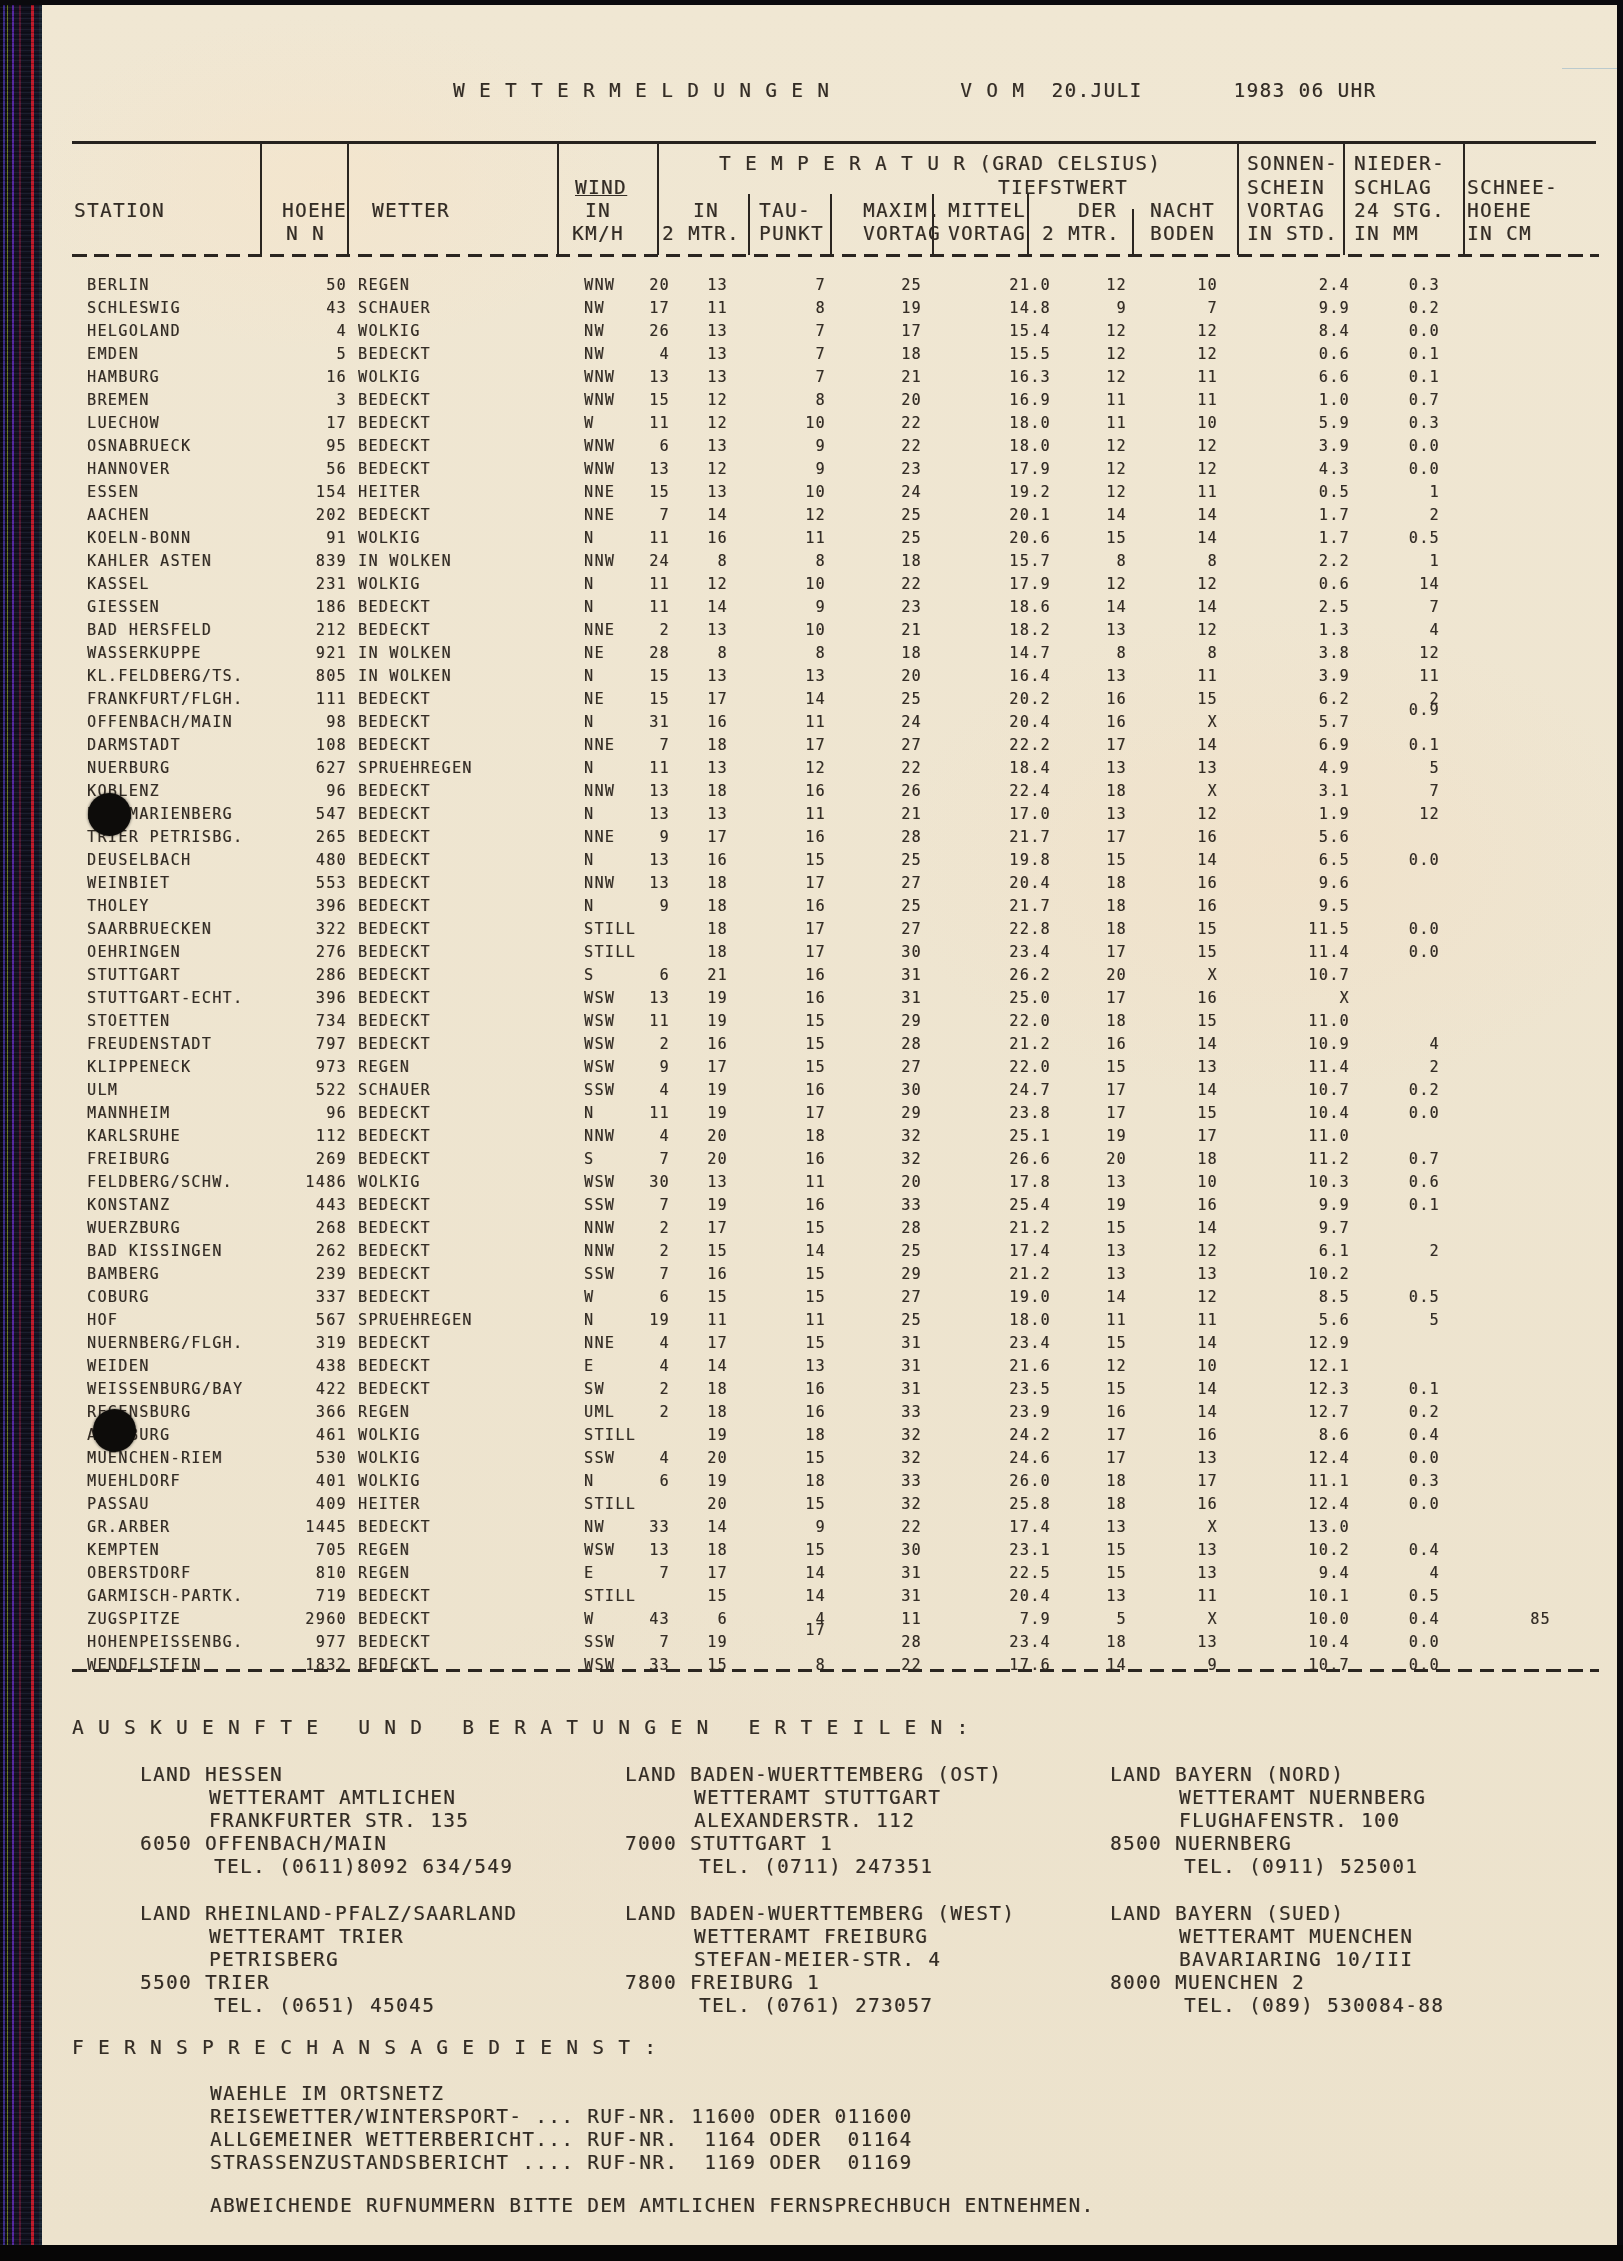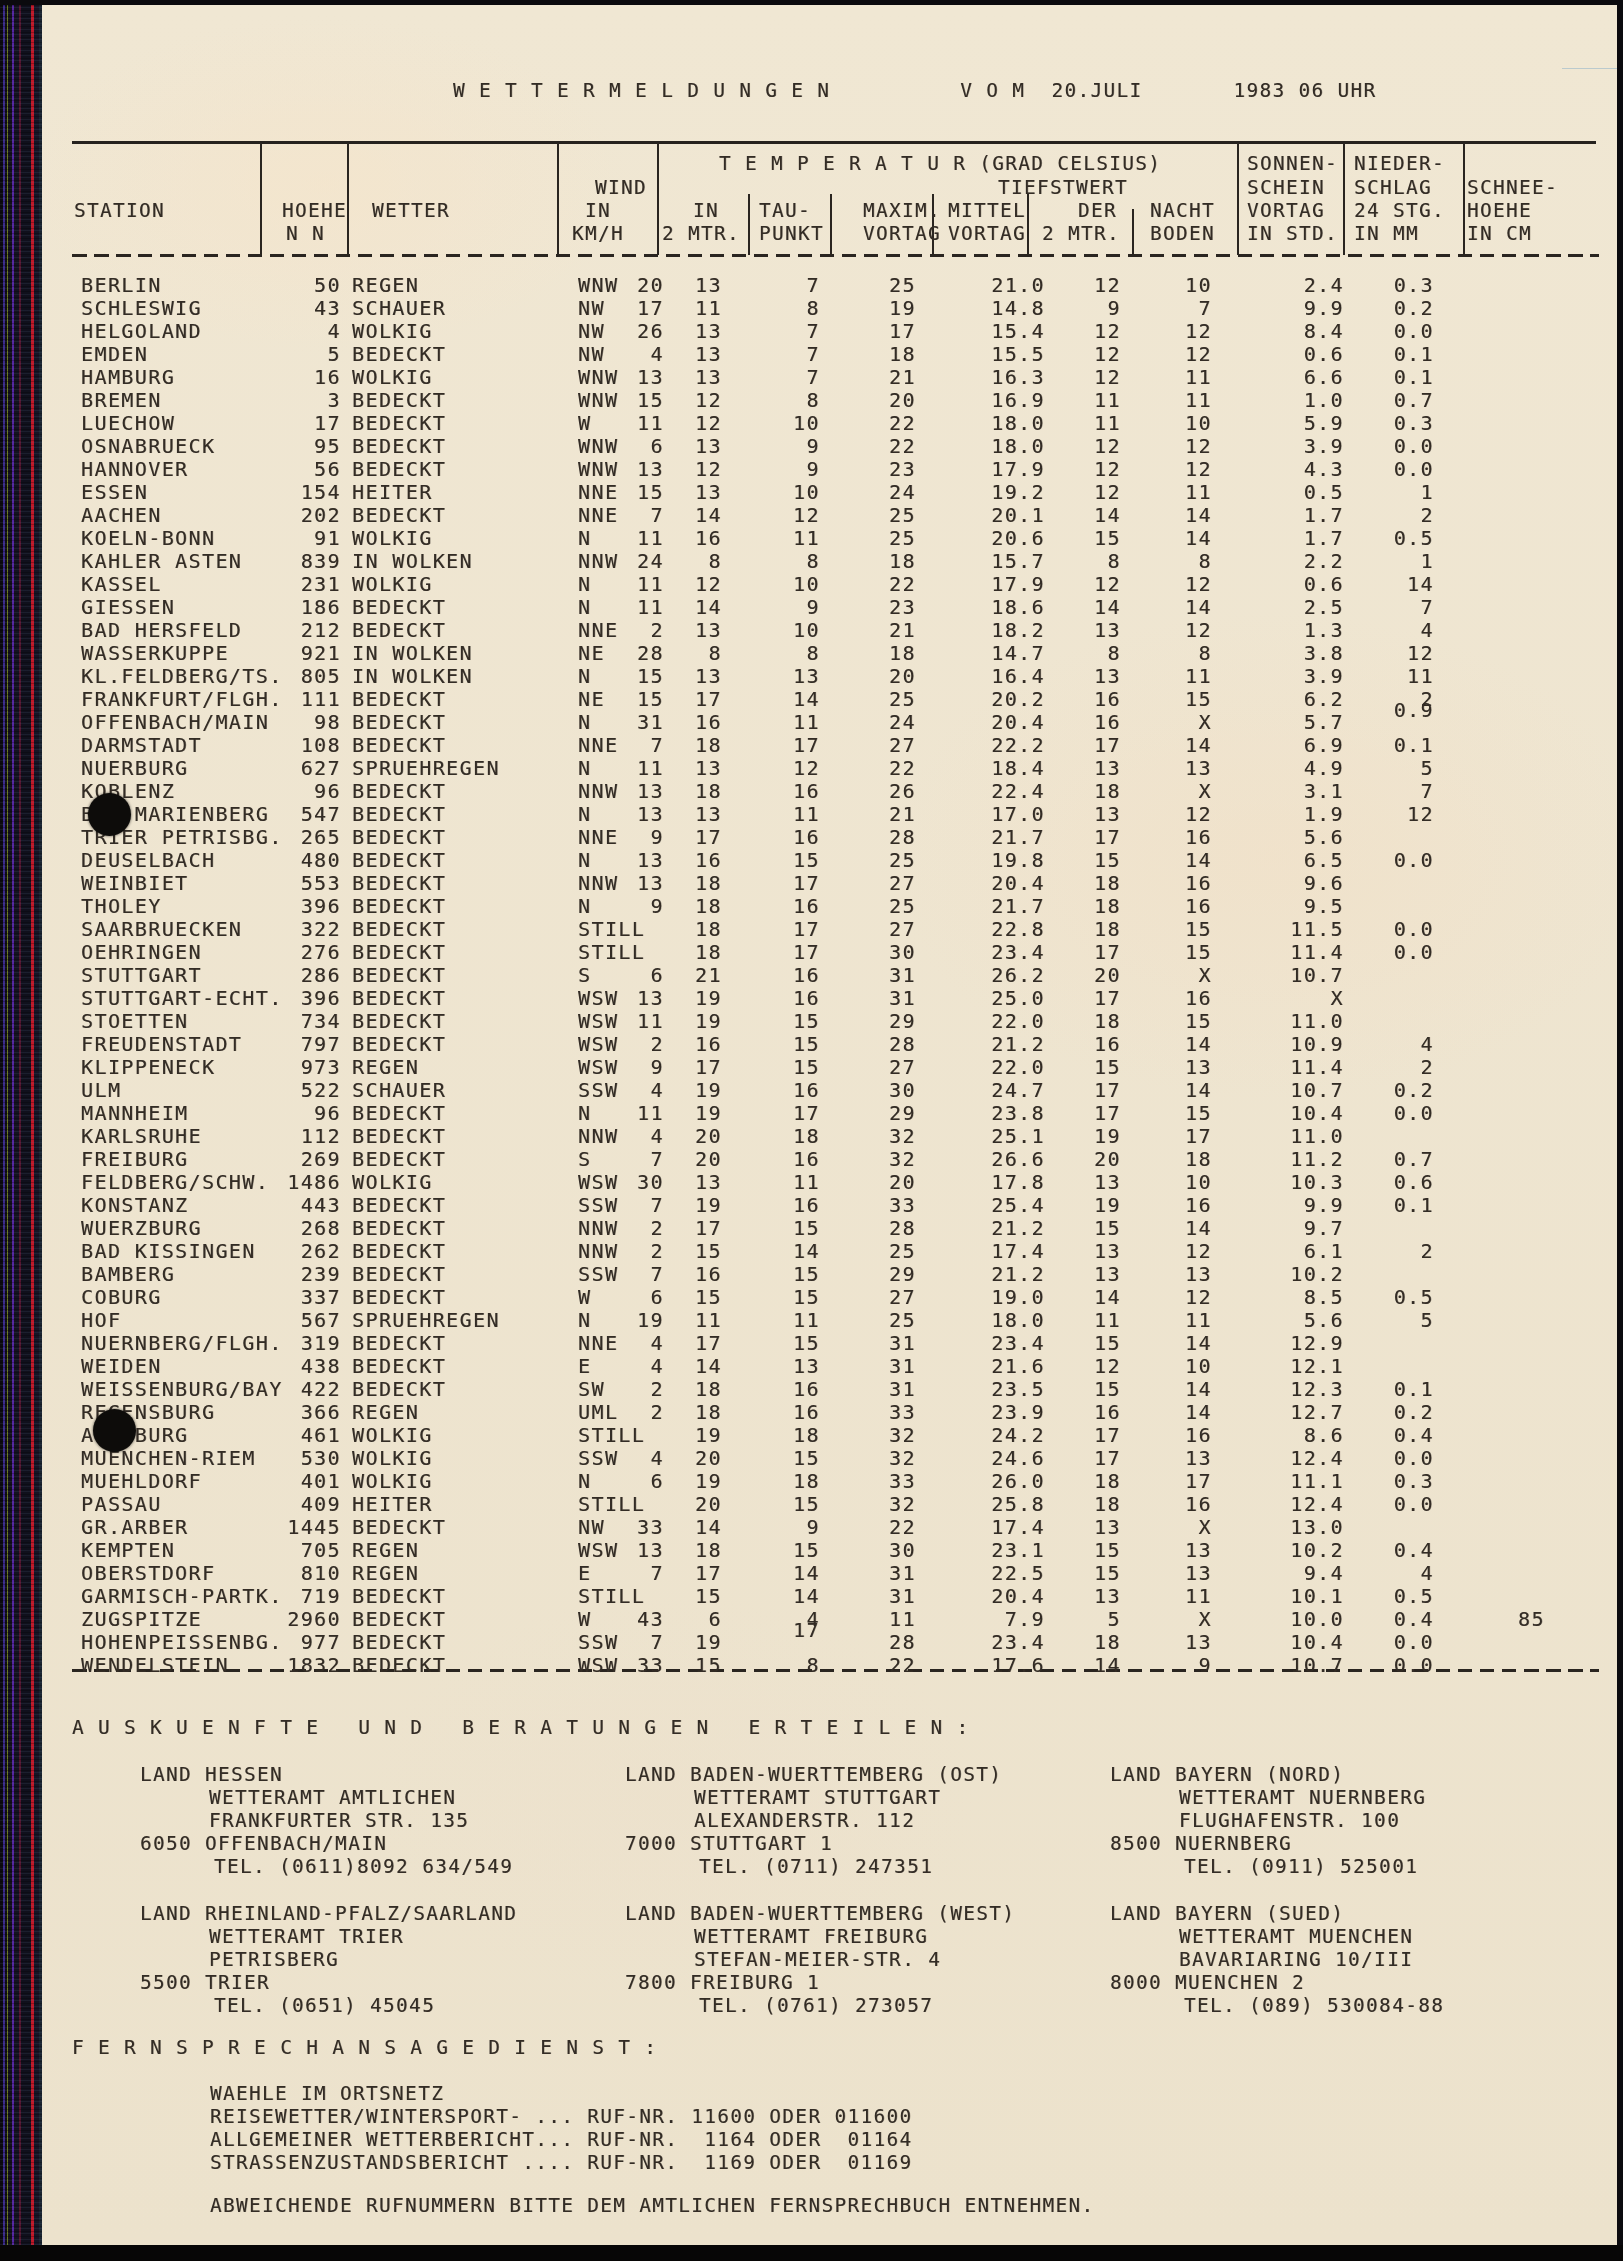--- a/index.html
+++ b/index.html
@@ -10,21 +10,21 @@
            radial-gradient(434px 241px at 18% 8%, rgba(246,228,202,.55), transparent 70%),
            radial-gradient(531px 338px at 78% 38%, rgba(242,222,196,.45), transparent 72%),
            radial-gradient(434px 289px at 40% 80%, rgba(236,224,204,.5), transparent 70%),
            linear-gradient(180deg,#f0e7d3,#ece2cc);}
   .txt{position:absolute;color:#332c25;font-size:19.3px;line-height:23px;letter-spacing:1.4px;
        white-space:pre;text-shadow:0.5px 0 0 rgba(51,44,37,.45);}
   .hline{position:absolute;height:3.4px;background:#26221e;}
   .dashline{position:absolute;height:3.4px;
        background:repeating-linear-gradient(90deg,#2a2520 0 14.5px,transparent 14.5px 22px);}
   .vrule{position:absolute;width:2.4px;background:#2a2520;}
-  .rows{position:absolute;left:8px;top:274px;width:1288px;color:#332c25;font-size:20px;
+  .rows{position:absolute;left:14px;top:274px;width:1288px;color:#332c25;font-size:15px;
         line-height:23px;letter-spacing:1.4px;text-shadow:0.5px 0 0 rgba(51,44,37,.45);}
   .row{position:relative;height:23px;}
   .c{position:absolute;top:0;white-space:pre;}
   .c.r{text-align:right;}
   .station{left:73px;} .hoehe{left:241px;width:92px;} .wetter{left:344px;}
   .wind_dir{left:570px;} .wind_kmh{left:593px;width:63px;}
   .temp_2m{left:646px;width:68px;} .taupunkt{left:743px;width:69px;}
   .max_vortag{left:839px;width:69px;} .mittel_vortag{left:955px;width:82px;}
   .tiefst_2m{left:1042px;width:71px;} .tiefst_boden{left:1134px;width:70px;}
   .sonne_std{left:1254px;width:82px;} .nieder_mm{left:1346px;width:80px;}
@@ -74,21 +74,21 @@
   <div class="vrule" style="left:1027px;top:194px;height:61px;"></div>
   <div class="vrule" style="left:1132px;top:209px;height:46px;"></div>
   <div class="vrule" style="left:1237px;top:143px;height:112px;"></div>
   <div class="vrule" style="left:1343px;top:143px;height:112px;"></div>
   <div class="vrule" style="left:1463px;top:143px;height:112px;"></div>
 
   <div class="txt" style="left:719px;top:152px;">T E M P E R A T U R (GRAD CELSIUS)</div>
   <div class="txt" style="left:1247px;top:152px;">SONNEN-</div>
   <div class="txt" style="left:1354px;top:152px;">NIEDER-</div>
 
-  <div class="txt" style="left:595px;top:176px;">WIND</div>
+  <div class="txt" style="left:575px;top:176px;text-decoration:underline;">WIND</div>
   <div class="txt" style="left:998px;top:176px;">TIEFSTWERT</div>
   <div class="txt" style="left:1247px;top:176px;">SCHEIN</div>
   <div class="txt" style="left:1354px;top:176px;">SCHLAG</div>
   <div class="txt" style="left:1467px;top:176px;">SCHNEE-</div>
 
   <div class="txt" style="left:74px;top:199px;">STATION</div>
   <div class="txt" style="left:282px;top:199px;">HOEHE</div>
   <div class="txt" style="left:348px;top:199px;padding-left:24px;">WETTER</div>
   <div class="txt" style="left:585px;top:199px;">IN</div>
   <div class="txt" style="left:693px;top:199px;">IN</div>

